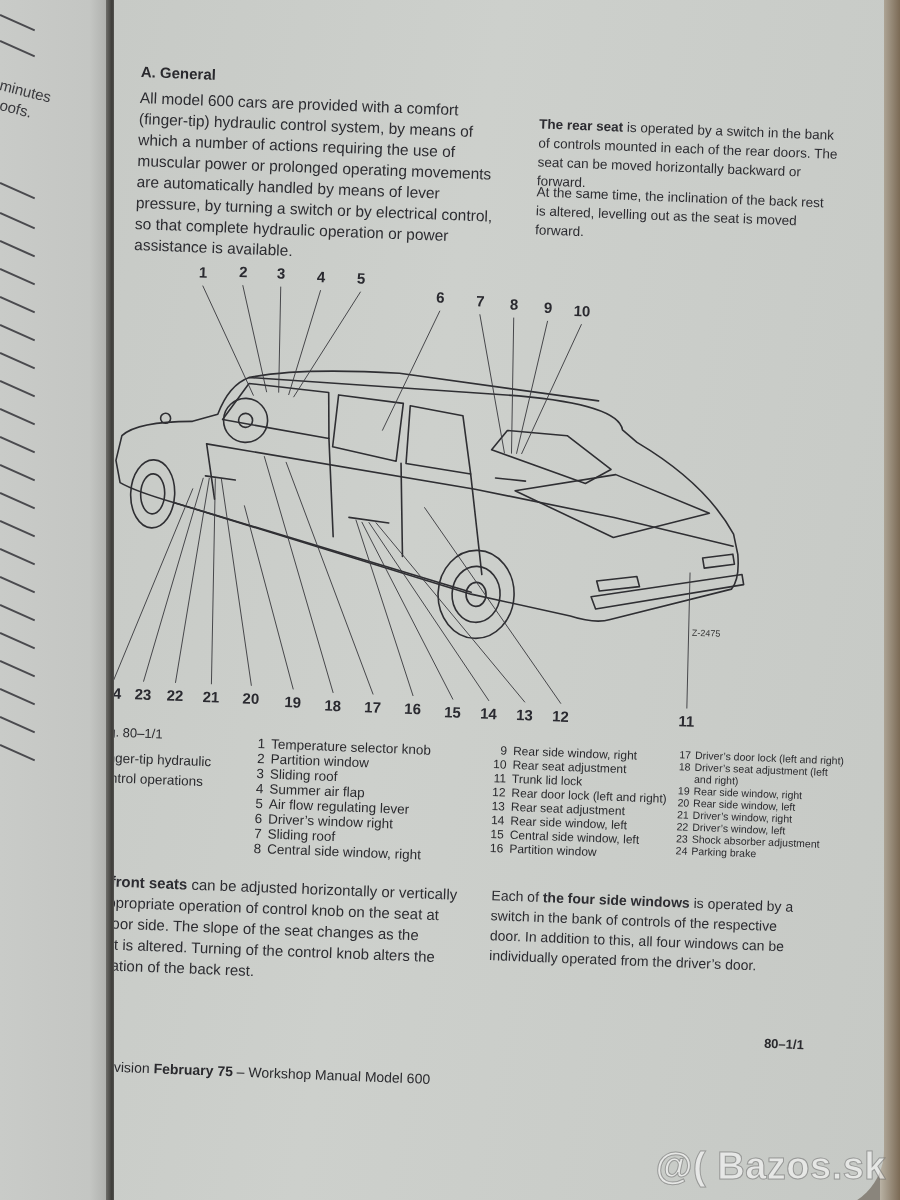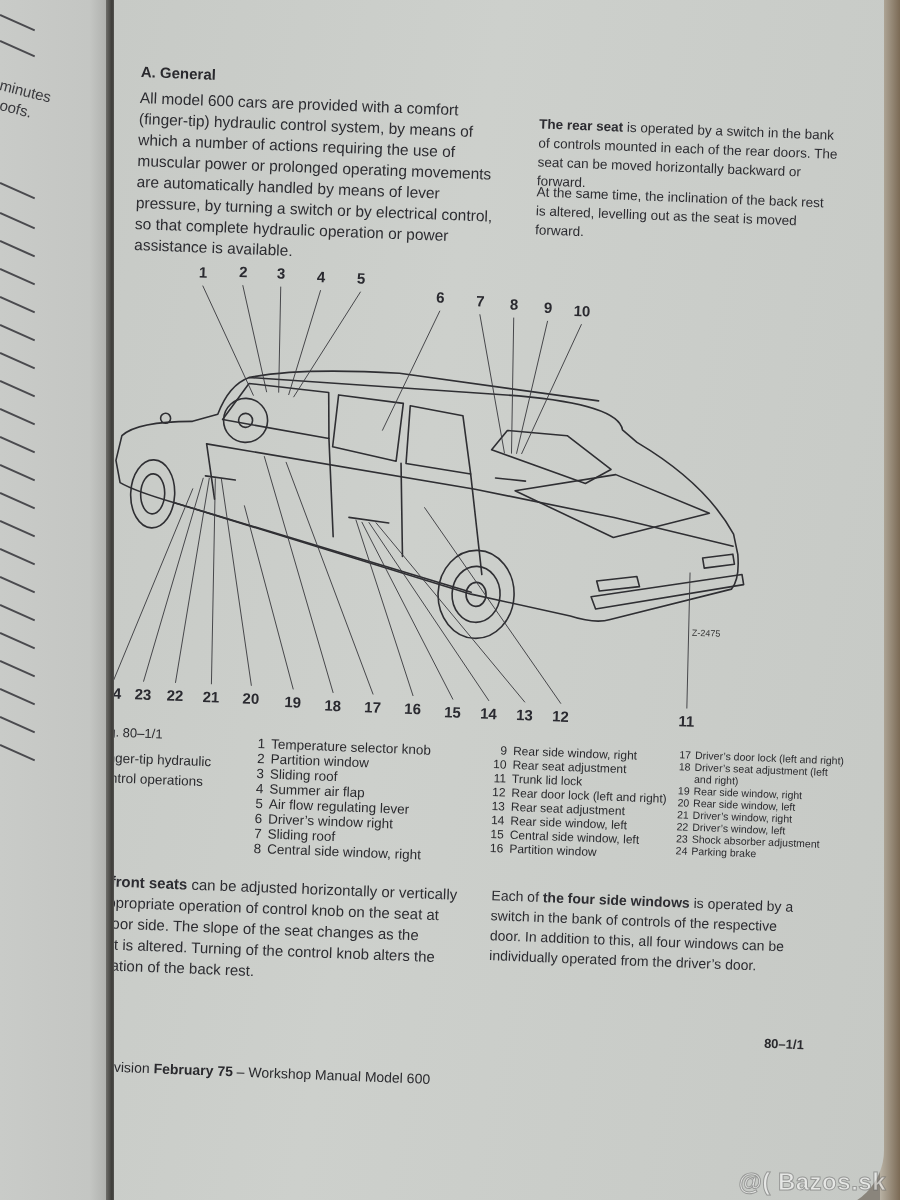--- a/index.html
+++ b/index.html
@@ -74,21 +74,21 @@
   .legend-3 .txt { width: 150px; }
 
   .p-front { left: 0; top: 880px; width: 380px; font-size: 15px; line-height: 21px; }
   .p-windows { left: 412px; top: 880px; width: 310px; font-size: 14px; line-height: 20px; }
 
   .page-number { position: absolute; left: 690px; top: 1020px; font-size: 13px; font-weight: bold; }
   .footer { position: absolute; left: 0; top: 1068px; font-size: 14px; }
   .footer b { font-weight: bold; }
 
   .watermark {
-    position: absolute; right: 14px; bottom: 4px; font-size: 24px; font-weight: bold;
+    position: absolute; right: 14px; bottom: 12px; font-size: 38px; font-weight: bold;
     color: rgba(255,255,255,0.55); -webkit-text-stroke: 1px rgba(90,90,90,0.5);
     letter-spacing: 0.5px;
   }
 </style>
 </head>
 <body>
 
 <div class="left-page">
   <div class="rule" style="top:14px"></div>
   <div class="rule" style="top:40px"></div>

